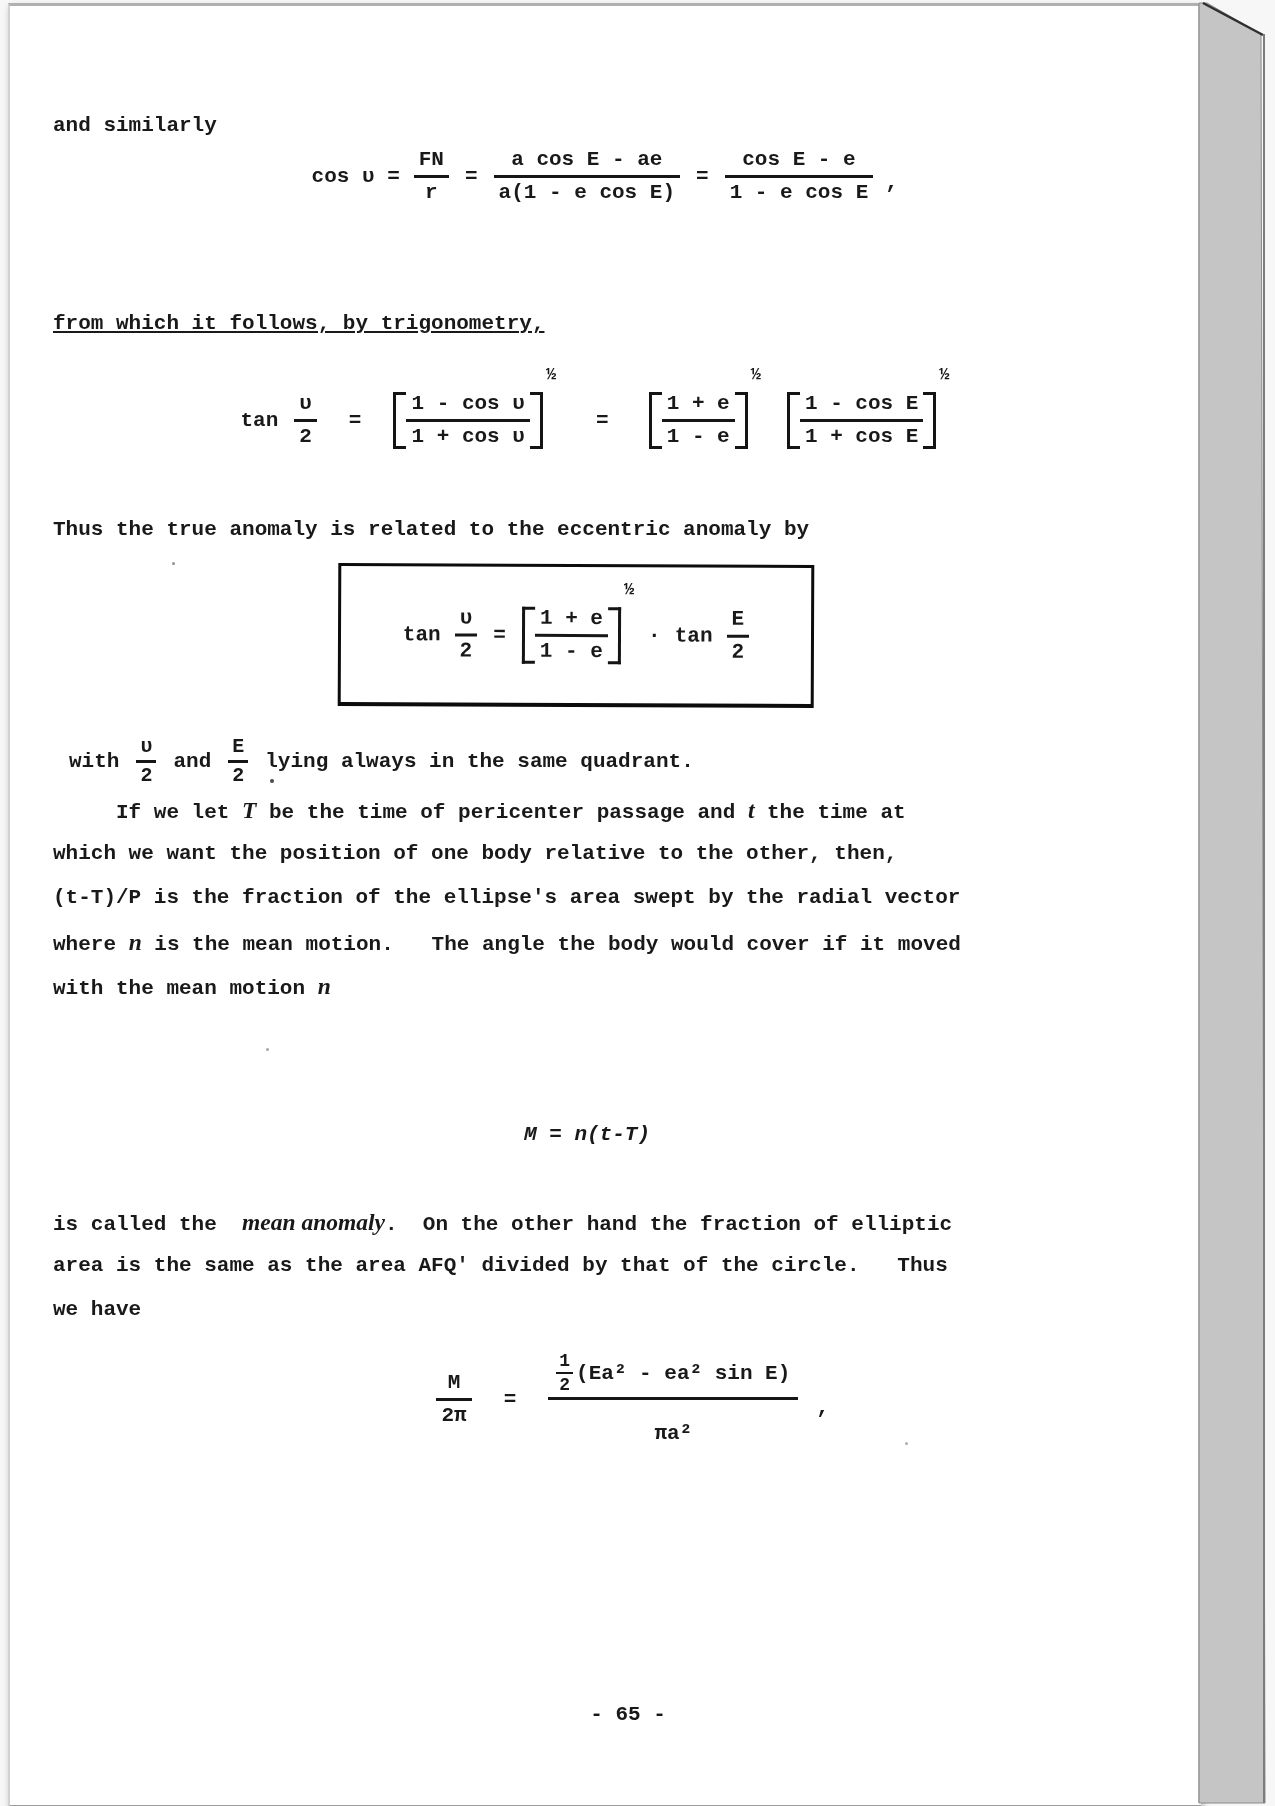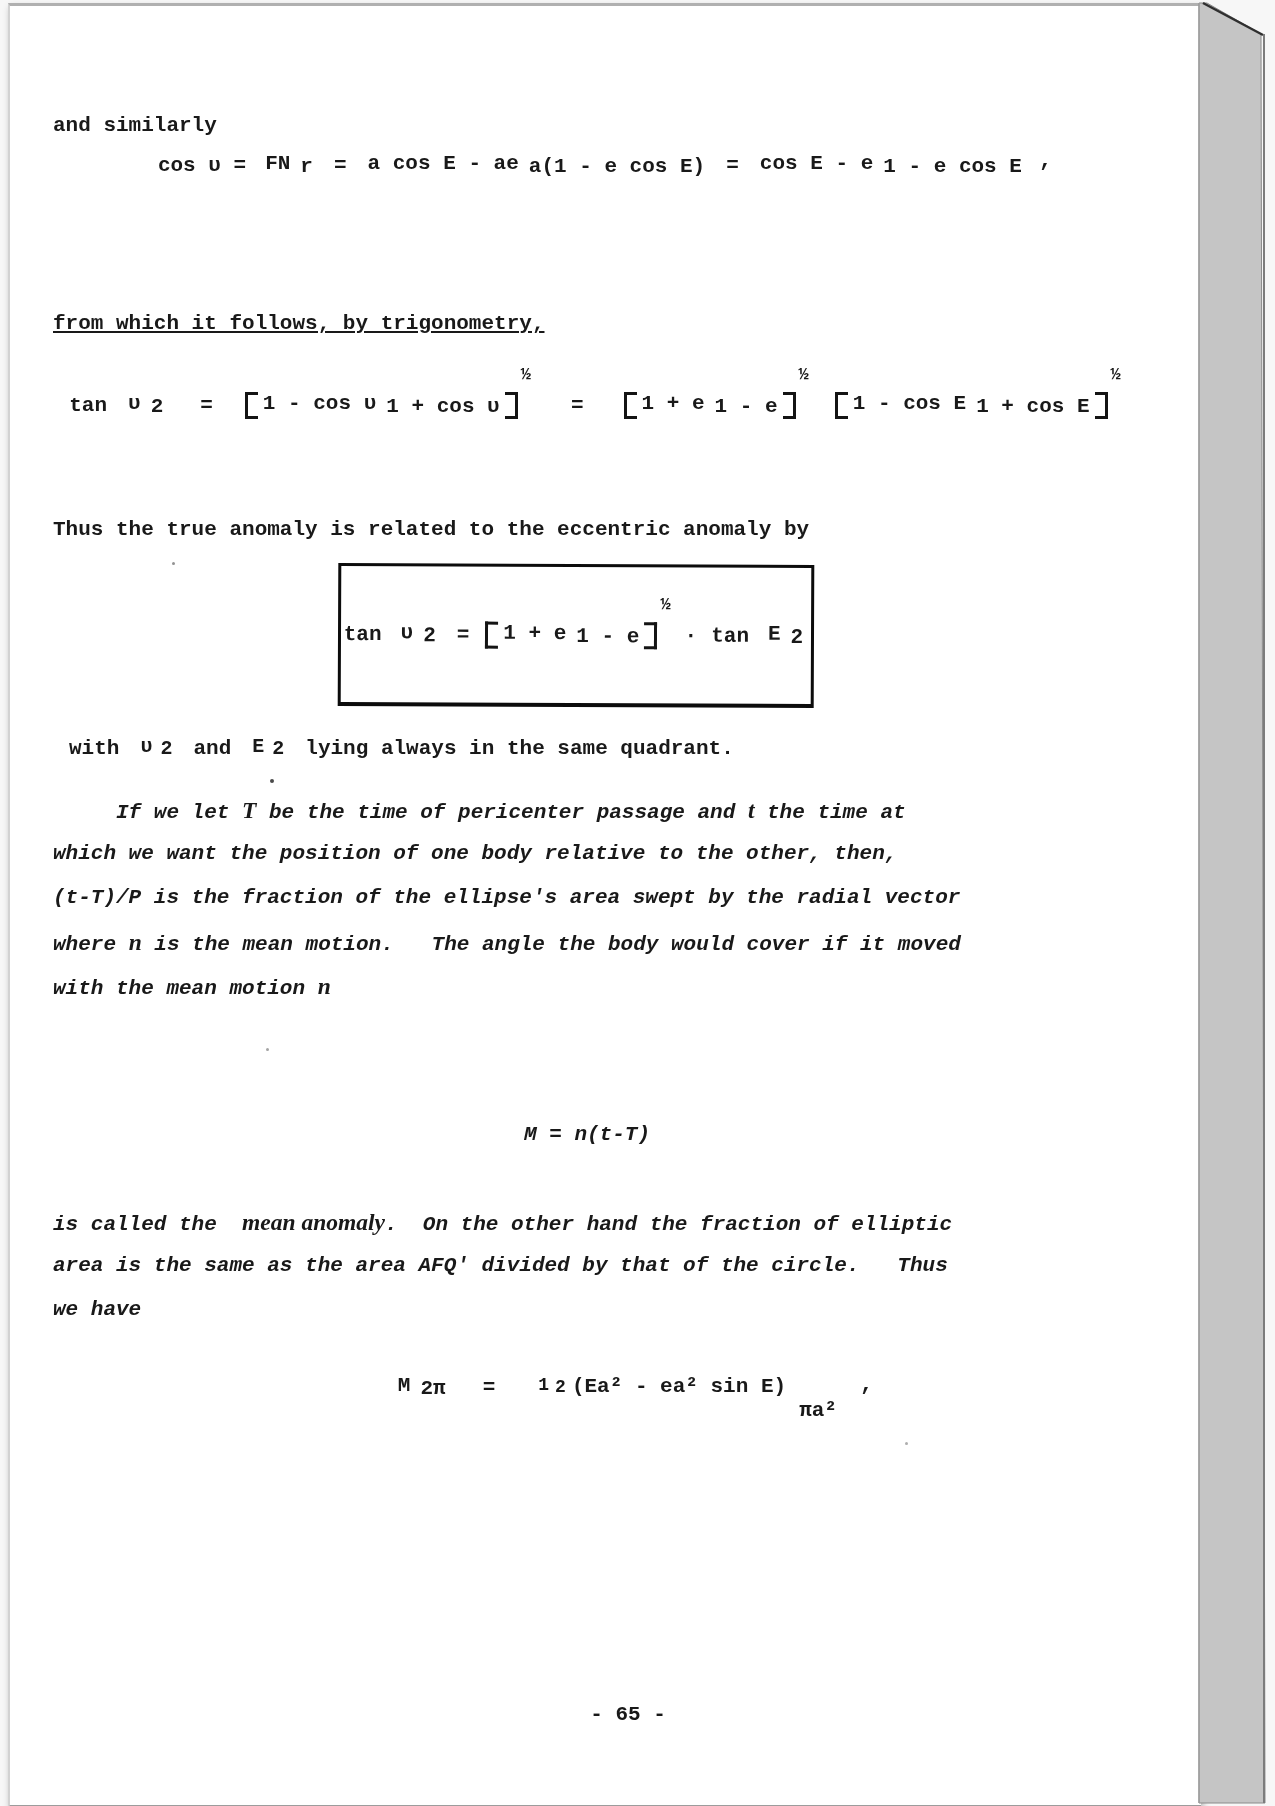--- a/index.html
+++ b/index.html
@@ -21,21 +21,21 @@
     border-bottom:3px solid #9c9c9c;
     box-shadow:2px 4px 7px rgba(0,0,0,0.28);
   }
   .edge-svg{position:absolute;inset:0;pointer-events:none;}
   .content{position:absolute;inset:0;font-size:21px;}
   .pline{position:absolute;line-height:28px;white-space:pre;}
   .eqrow{
     position:absolute;display:flex;align-items:center;justify-content:center;
     gap:14px;font-size:21px;
   }
-  .frac{display:inline-flex;flex-direction:row;align-items:center;vertical-align:middle;}
+  .frac{display:inline-flex;flex-direction:column;align-items:center;vertical-align:middle;}
   .fnum{padding:0 5px 3px;line-height:24px;}
   .fbar{align-self:stretch;height:0;border-top:3px solid #161616;}
   .fden{padding:3px 5px 0;line-height:24px;}
   .frac.small{font-size:18px;}
   .frac.small .fnum{line-height:18px;padding:0 3px 2px;}
   .frac.small .fden{line-height:18px;padding:2px 3px 0;}
   .frac.small .fbar{border-top-width:2.5px;}
   .nrow{display:inline-flex;align-items:center;gap:3px;padding:0 8px 3px;}
   .bg{display:inline-flex;align-items:stretch;}
   .br{width:10px;}
@@ -47,21 +47,21 @@
   .rel{padding:0 2px;}
   .eqbox{
     position:absolute;left:338px;top:564px;width:470px;height:136px;
     border:3px solid #0c0c0c;border-bottom-width:4px;
     display:flex;align-items:center;justify-content:center;gap:14px;
     transform:rotate(0.25deg);
     background:#ffffff;font-size:21px;
   }
   .richpara{position:absolute;}
   .tline{line-height:44px;white-space:pre;height:44px;}
-  .tline span{white-space:pre;font-style:italic;}
+  .tline span{white-space:pre;}
   .it{font-family:"Liberation Serif", serif;font-style:italic;font-weight:bold;font-size:23.5px;}
   .inlinefracs{position:absolute;display:flex;align-items:center;gap:17px;}
   .inlinefracs .frac{font-size:20px;}
   .inlinefracs .frac .fnum{line-height:22px;padding:0 4px 2px;}
   .inlinefracs .frac .fden{line-height:22px;padding:2px 4px 0;}
   .centerline{position:absolute;text-align:center;line-height:30px;}
   .artifact{position:absolute;border-radius:50%;background:#4a4a4a;}
 </style>
 </head>
 <body>
@@ -218,21 +218,21 @@
       <span class="frac">
         <span class="nrow">
           <span class="frac small">
             <span class="fnum">1</span>
               <span class="fbar"></span>
               <span class="fden">2</span>
           </span>
           <span>(Ea² - ea² sin E)</span>
         </span>
         <span class="fbar"></span>
-        <span class="fden" style="padding-top:6px;margin-top:41px;">πa²</span>
+        <span class="fden" style="padding-top:22px;">πa²</span>
       </span>
       <span class="tcomma" style="padding-bottom:26px;">,</span>
     </div>
 
     <div class="centerline" style="left:53px;top:1700px;width:1150px;">- 65 -</div>
 
     <span class="artifact" style="left:270px;top:779px;width:4px;height:4px;"></span>
     <span class="artifact" style="left:172px;top:562px;width:3px;height:3px;opacity:.6;"></span>
     <span class="artifact" style="left:266px;top:1048px;width:3px;height:3px;opacity:.5;"></span>
     <span class="artifact" style="left:905px;top:1442px;width:3px;height:3px;opacity:.45;"></span>

